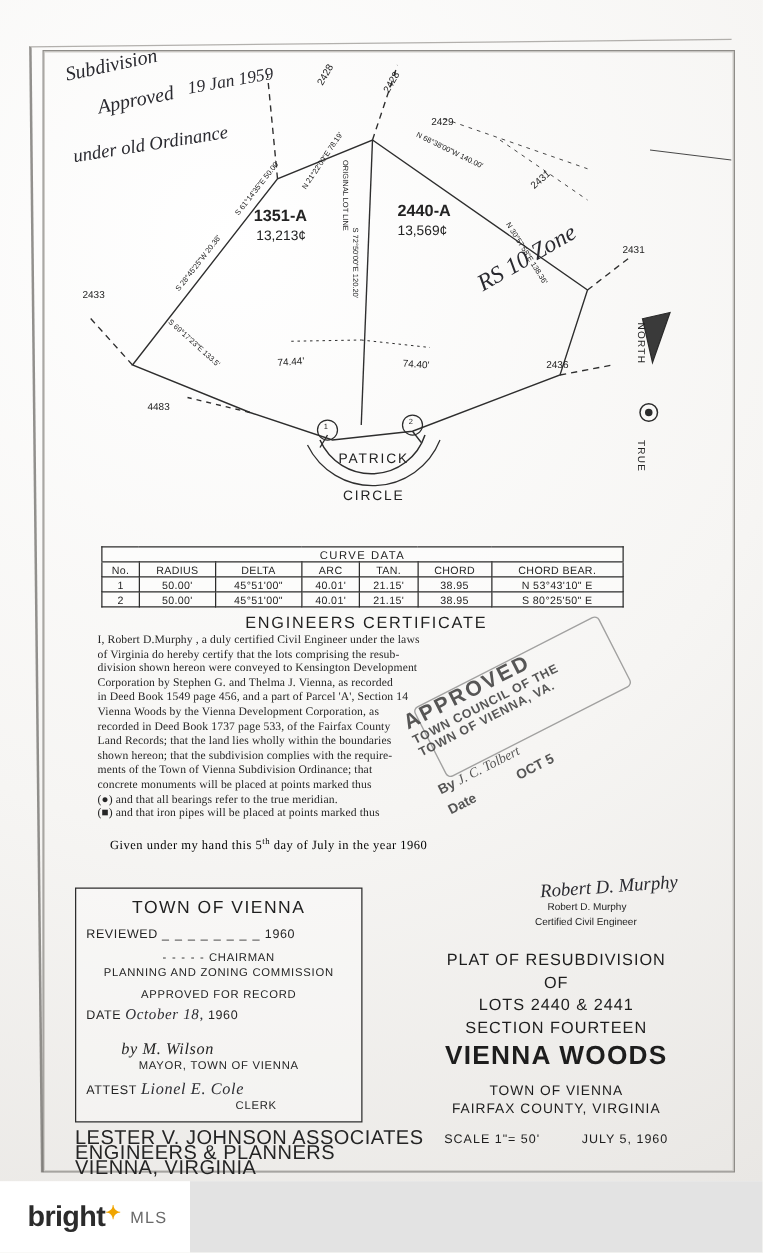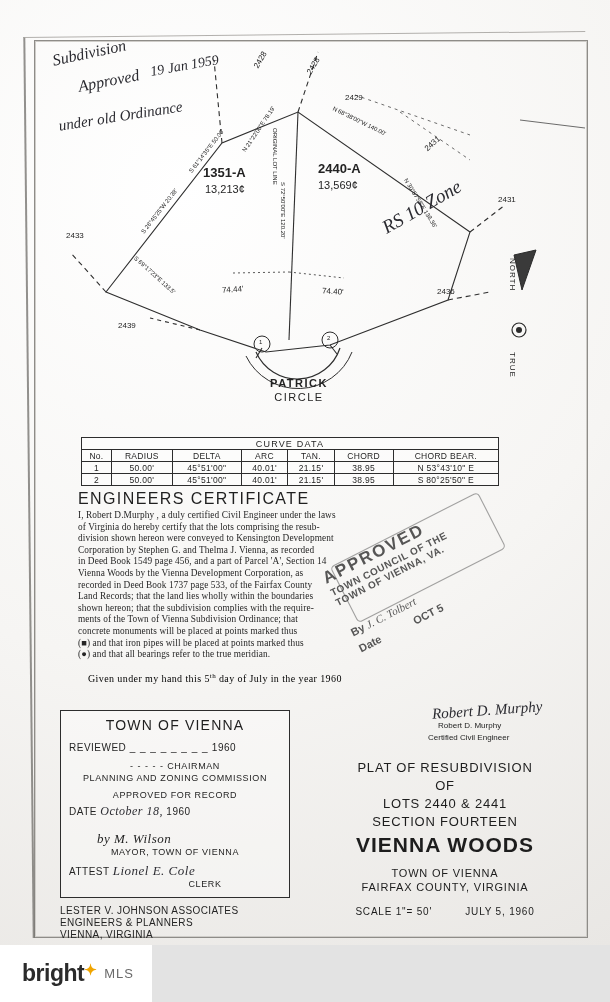--- a/index.html
+++ b/index.html
@@ -94,21 +94,22 @@
     letter-spacing: 1.2px;
   }
 
   
   #cert {
     position: absolute;
     left: 78px; top: 490px;
     width: 430px;
   }
   #cert .title {
-    font-size: 16px;
+    text-align: center;
+    font-size: 13px;
     letter-spacing: 1.4px;
     color: #1f1f1f;
   }
   #cert .body {
     margin-top: 2px;
     font-size: 9.3px;
     line-height: 11.6px;
     color: #262626;
     font-family: "Liberation Serif", serif;
     letter-spacing: .1px;
@@ -177,21 +178,21 @@
   #title-block .l3 { font-size: 13px; letter-spacing: .8px; margin-top: 3px;}
   #title-block .l4 { font-size: 21px; font-weight: bold; letter-spacing: 1px; margin-top: 4px;}
   #title-block .l5 { font-size: 11px; letter-spacing: .8px; margin-top: 10px;}
   #title-block .l6 { font-size: 11px; letter-spacing: .8px; margin-top: 2px;}
   #title-block .l7 { font-size: 10px; letter-spacing: .8px; margin-top: 13px;}
 
   
   #firm {
     position: absolute;
     left: 60px; top: 905px;
-    font-size: 10px;
+    font-size: 16px;
     letter-spacing: .4px;
     color: #242424;
     line-height: 12px;
   }
 
   
   .hw {
     position: absolute;
     font-family: "Liberation Serif", serif;
     font-style: italic;
@@ -296,39 +297,39 @@
     <div class="lbl big bold" style="left:318px;top:162px;">2440-A</div>
     <div class="lbl med" style="left:318px;top:180px;">13,569¢</div>
 
     <div class="lbl sml" style="left:252px;top:56px;transform:rotate(-60deg);">2428</div>
     <div class="lbl sml" style="left:305px;top:62px;transform:rotate(-60deg);">2428</div>
     <div class="lbl sml" style="left:345px;top:94px;">2429</div>
     <div class="lbl sml" style="left:424px;top:140px;transform:rotate(-42deg);">2431</div>
     <div class="lbl sml" style="left:498px;top:196px;">2431</div>
     <div class="lbl sml" style="left:66px;top:232px;">2433</div>
     <div class="lbl sml" style="left:437px;top:288px;">2436</div>
-    <div class="lbl sml" style="left:118px;top:322px;">2439</div>
+    <div class="lbl sml" style="left:118px;top:322px;">4483</div>
     <div class="lbl sml" style="left:222px;top:286px;transform:rotate(-4deg);">74.44'</div>
     <div class="lbl sml" style="left:322px;top:288px;transform:rotate(4deg);">74.40'</div>
 
     <div class="lbl tiny" style="left:132px;top:208px;transform:rotate(-52deg);">S 28°45'25"W 20.38'</div>
     <div class="lbl tiny" style="left:180px;top:148px;transform:rotate(-52deg);">S 61°14'35"E 50.00'</div>
     <div class="lbl tiny" style="left:330px;top:118px;transform:rotate(26deg);">N 68°38'00"W 140.00'</div>
     <div class="lbl tiny" style="left:286px;top:182px;transform:rotate(90deg);transform-origin:0 0;">S 72°50'00"E 120.20'</div>
     <div class="lbl tiny" style="left:278px;top:128px;transform:rotate(90deg);transform-origin:0 0;">ORIGINAL LOT LINE</div>
     <div class="lbl tiny" style="left:232px;top:126px;transform:rotate(-56deg);">N 21°22'00"E 78.19'</div>
     <div class="lbl tiny" style="left:392px;top:200px;transform:rotate(58deg);">N 30°57'58"E 138.36'</div>
     <div class="lbl tiny" style="left:128px;top:272px;transform:rotate(42deg);">S 69°17'23"E 133.5'</div>
 
     <div class="hw" style="left:378px;top:196px;font-size:19px;transform:rotate(-30deg);">RS 10 Zone</div>
 
     <div class="lbl sml" style="left:516px;top:258px;transform:rotate(90deg);transform-origin:0 0;letter-spacing:1px;">NORTH</div>
     <div class="lbl sml" style="left:516px;top:352px;transform:rotate(90deg);transform-origin:0 0;letter-spacing:1px;">TRUE</div>
 
-    <div class="lbl med ctr" style="left:244px;top:378px;width:110px;letter-spacing:1.5px;font-weight:bold;">PATRICK</div>
+    <div class="lbl med ctr" style="left:244px;top:362px;width:110px;letter-spacing:1.5px;">PATRICK</div>
     <div class="lbl med ctr" style="left:244px;top:392px;width:110px;letter-spacing:1.5px;">CIRCLE</div>
 
     <table id="curve-table">
       <tbody>
           <tr>
             <td class="cap" colspan="7">CURVE DATA</td>
           </tr>
       <tr>
         <th>No.</th>
         <th>RADIUS</th>
@@ -366,22 +367,22 @@
         <div>of Virginia do hereby certify that the lots comprising the resub-</div>
         <div>division shown hereon were conveyed to Kensington Development</div>
         <div>Corporation by Stephen G. and Thelma J. Vienna, as recorded</div>
         <div>in Deed Book 1549 page 456, and a part of Parcel 'A', Section 14</div>
         <div>Vienna Woods by the Vienna Development Corporation, as</div>
         <div>recorded in Deed Book 1737 page 533, of the Fairfax County</div>
         <div>Land Records; that the land lies wholly within the boundaries</div>
         <div>shown hereon; that the subdivision complies with the require-</div>
         <div>ments of the Town of Vienna Subdivision Ordinance; that</div>
         <div>concrete monuments will be placed at points marked thus</div>
+        <div>(●) and that all bearings refer to the true meridian.</div>
         <div>(■) and that iron pipes will be placed at points marked thus</div>
-        <div>(●) and that all bearings refer to the true meridian.</div>
       </div>
       <div class="given">
         <span>Given under my hand this</span>
         <span>5</span><sup style="font-size:7px">th</sup>
         <span>day of July in the year</span>
         <span>1960</span>
       </div>
     </div>
 
     <div class="hw" style="left:432px;top:702px;font-size:15px;transform:rotate(-4deg);">Robert D. Murphy</div>

